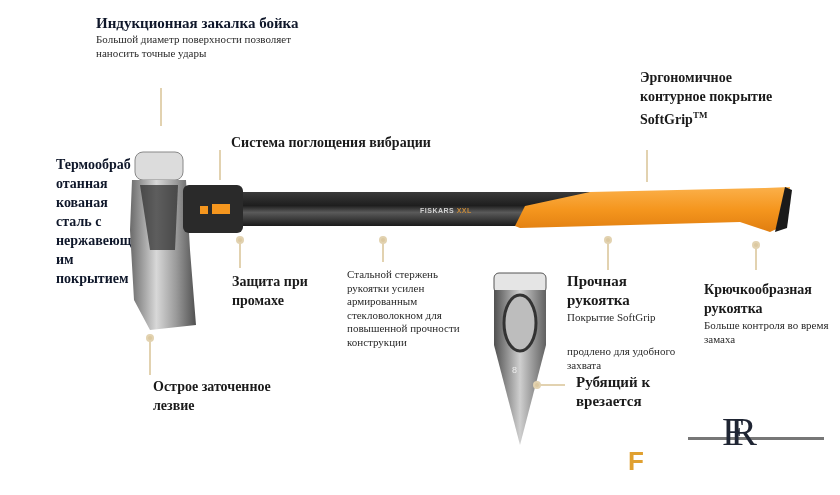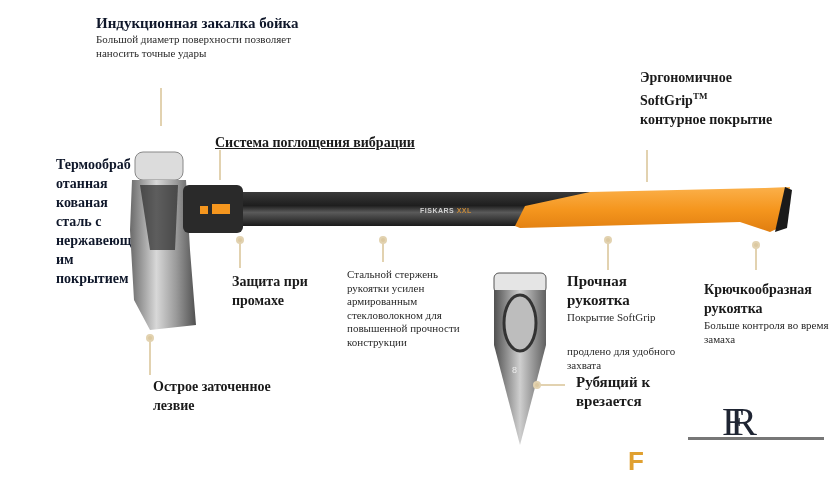--- a/index.html
+++ b/index.html
@@ -24,27 +24,27 @@
 <div class="abs h" style="left:20px; top:155px; width:100px; font-size:14px; line-height:19px;margin-left:36px;">
   <div>Термообраб</div>
   <div>отанная</div>
   <div>кованая</div>
   <div>сталь с</div>
   <div>нержавеющ</div>
   <div>им</div>
   <div>покрытием</div>
 </div>
 
-<div class="abs h2" style="left:215px; top:133px;text-decoration:underline;">Система поглощения вибрации</div>
+<div class="abs h2" style="left:231px; top:133px;">Система поглощения вибрации</div>
 <div class="leader" style="left:219px; top:150px; height:30px;"></div>
 
 <div class="abs h2" style="left:640px; top:68px;">
   <div>Эргономичное</div>
+  <div>контурное покрытие</div>
   <div><span>SoftGrip</span><sup>TM</sup></div>
-  <div>контурное покрытие</div>
 </div>
 <div class="leader" style="left:646px; top:150px; height:32px;"></div>
 
 <svg class="abs" style="left:0; top:0;" width="840" height="495">
   <defs>
     <linearGradient id="blade" x1="0" x2="1" y1="0" y2="0">
       <stop offset="0" stop-color="#6a6a6a"></stop>
       <stop offset="0.4" stop-color="#d8d8d8"></stop>
       <stop offset="0.7" stop-color="#9a9a9a"></stop>
       <stop offset="1" stop-color="#505050"></stop>
@@ -141,15 +141,15 @@
 <div class="abs h2" style="left:153px; top:377px;">
   <div>Острое заточенное</div>
   <div>лезвие</div>
 </div>
 
 <div class="abs h2" style="left:576px; top:373px; width:80px; overflow:hidden; white-space:nowrap; font-size:15px;">
   <div>Рубящий к</div>
   <div>врезается</div>
 </div>
 
-<div class="abs" style="left:722px; top:398px; font-family:'Liberation Serif', serif; font-size:40px; color:#1f2533; letter-spacing:-14px;">FR</div>
+<div class="abs" style="left:722px; top:408px; font-family:'Liberation Serif', serif; font-size:40px; color:#1f2533; letter-spacing:-14px;">FR</div>
 
 <div class="abs" style="left:628px; top:446px; font-family:'Liberation Sans', sans-serif; font-weight:bold; font-size:26px; color:#e0a030;">F</div>
 
 </body></html>

